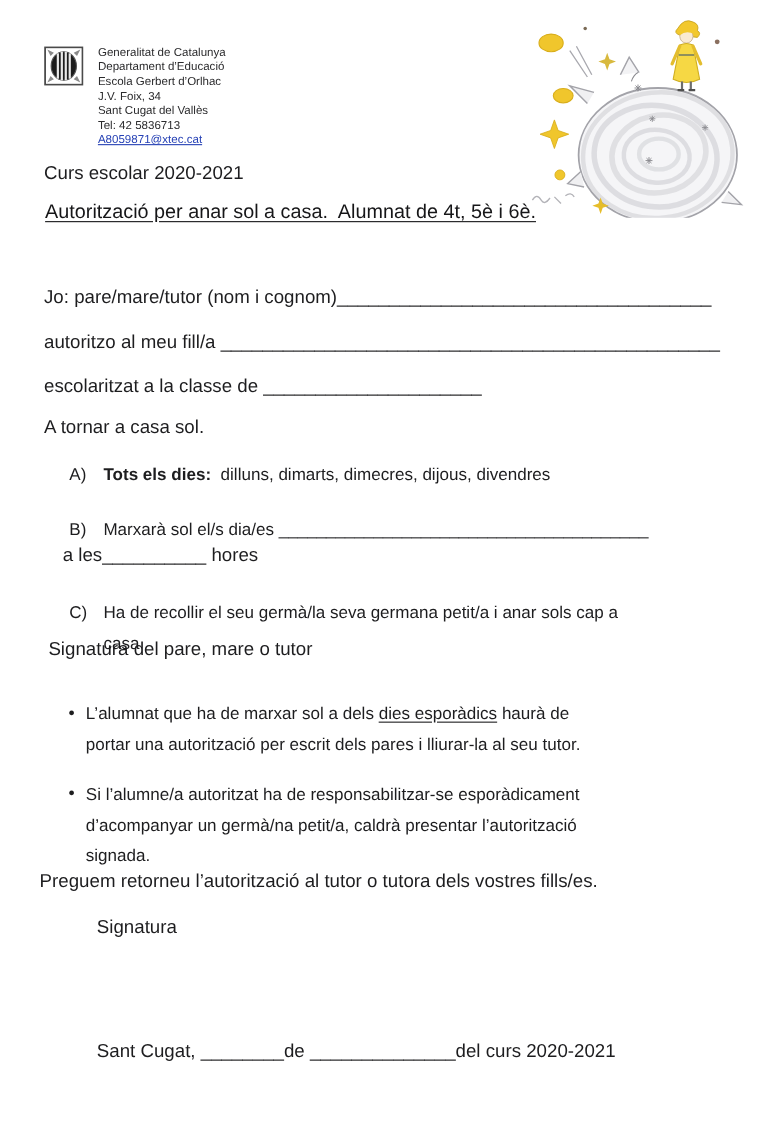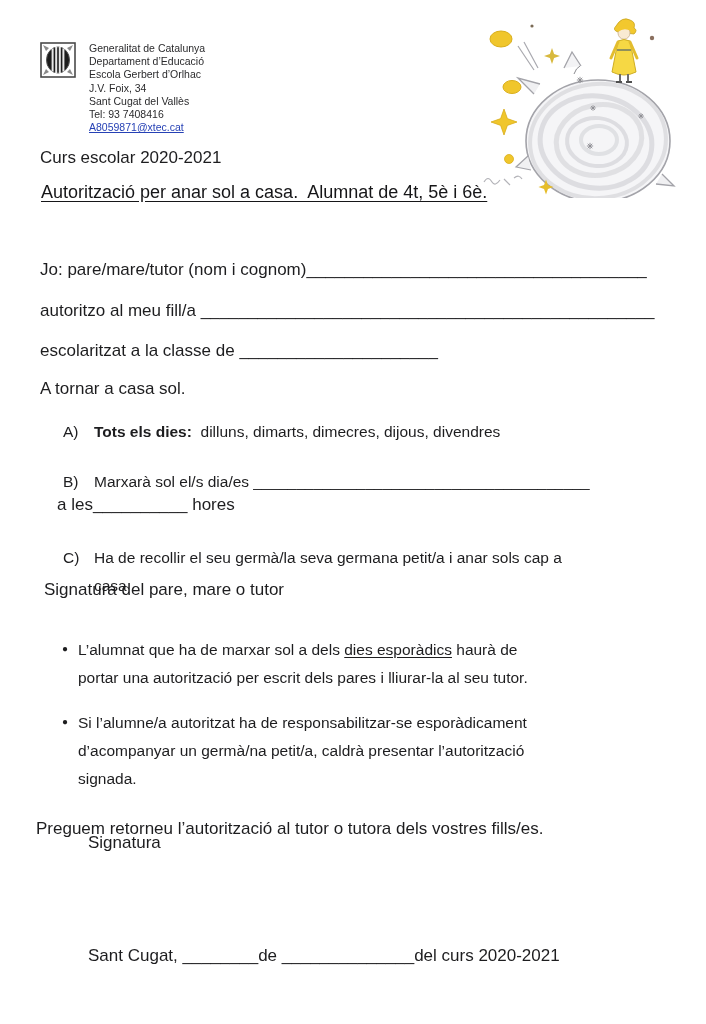--- a/index.html
+++ b/index.html
@@ -42,21 +42,21 @@
       <rect x="15.2" y="5" width="2" height="26" fill="#e8e8e8"></rect>
       <rect x="18.8" y="5" width="2" height="26" fill="#e8e8e8"></rect>
       <rect x="22.4" y="6.5" width="2" height="23" fill="#e8e8e8"></rect>
     </svg>
     <div class="header-lines">
       <div>Generalitat de Catalunya</div>
       <div>Departament d’Educació</div>
       <div>Escola Gerbert d’Orlhac</div>
       <div>J.V. Foix, 34</div>
       <div>Sant Cugat del Vallès</div>
-      <div>Tel: 93 7408416</div>
+      <div>Tel: 42 5836713</div>
       <div class="email-link">A8059871@xtec.cat</div>
     </div>
   </div>
 
   <svg class="abs" style="left:468px;top:8px;" width="232" height="190" viewBox="0 0 232 190">
     <defs>
       <path id="star4" d="M0,-10 L2.6,-2.6 L10,0 L2.6,2.6 L0,10 L-2.6,2.6 L-10,0 L-2.6,-2.6 Z"></path>
       <g id="ast" stroke="#8b8b90" stroke-width="1" fill="none">
         <path d="M-3.5,0 H3.5 M0,-3.5 V3.5 M-2.5,-2.5 L2.5,2.5 M-2.5,2.5 L2.5,-2.5"></path>
       </g>
@@ -134,19 +134,19 @@
   <div class="abs bullet-row" style="left:62px;top:636px;">
     <span class="bullet-dot">●</span>
     <span class="bullet-text"><span>L’alumnat que ha de marxar sol a dels </span><span class="uline">dies esporàdics</span><span> haurà de portar una autorització per escrit dels pares i lliurar-la al seu tutor.</span></span>
   </div>
 
   <div class="abs bullet-row" style="left:62px;top:709px;">
     <span class="bullet-dot">●</span>
     <span class="bullet-text">Si l’alumne/a autoritzat ha de responsabilitzar-se esporàdicament d’acompanyar un germà/na petit/a, caldrà presentar l’autorització signada.</span>
   </div>
 
-  <div class="abs body-text" style="left:36px;top:791px;margin-top:28px;">Preguem retorneu l’autorització al tutor o tutora dels vostres fills/es.</div>
+  <div class="abs body-text" style="left:36px;top:791px;">Preguem retorneu l’autorització al tutor o tutora dels vostres fills/es.</div>
 
   <div class="abs body-text" style="left:88px;top:833px;">Signatura</div>
 
   <div class="abs body-text" style="left:88px;top:946px;">Sant Cugat, ________de ______________del curs 2020-2021</div>
 
 </div>
 
 </body></html>

